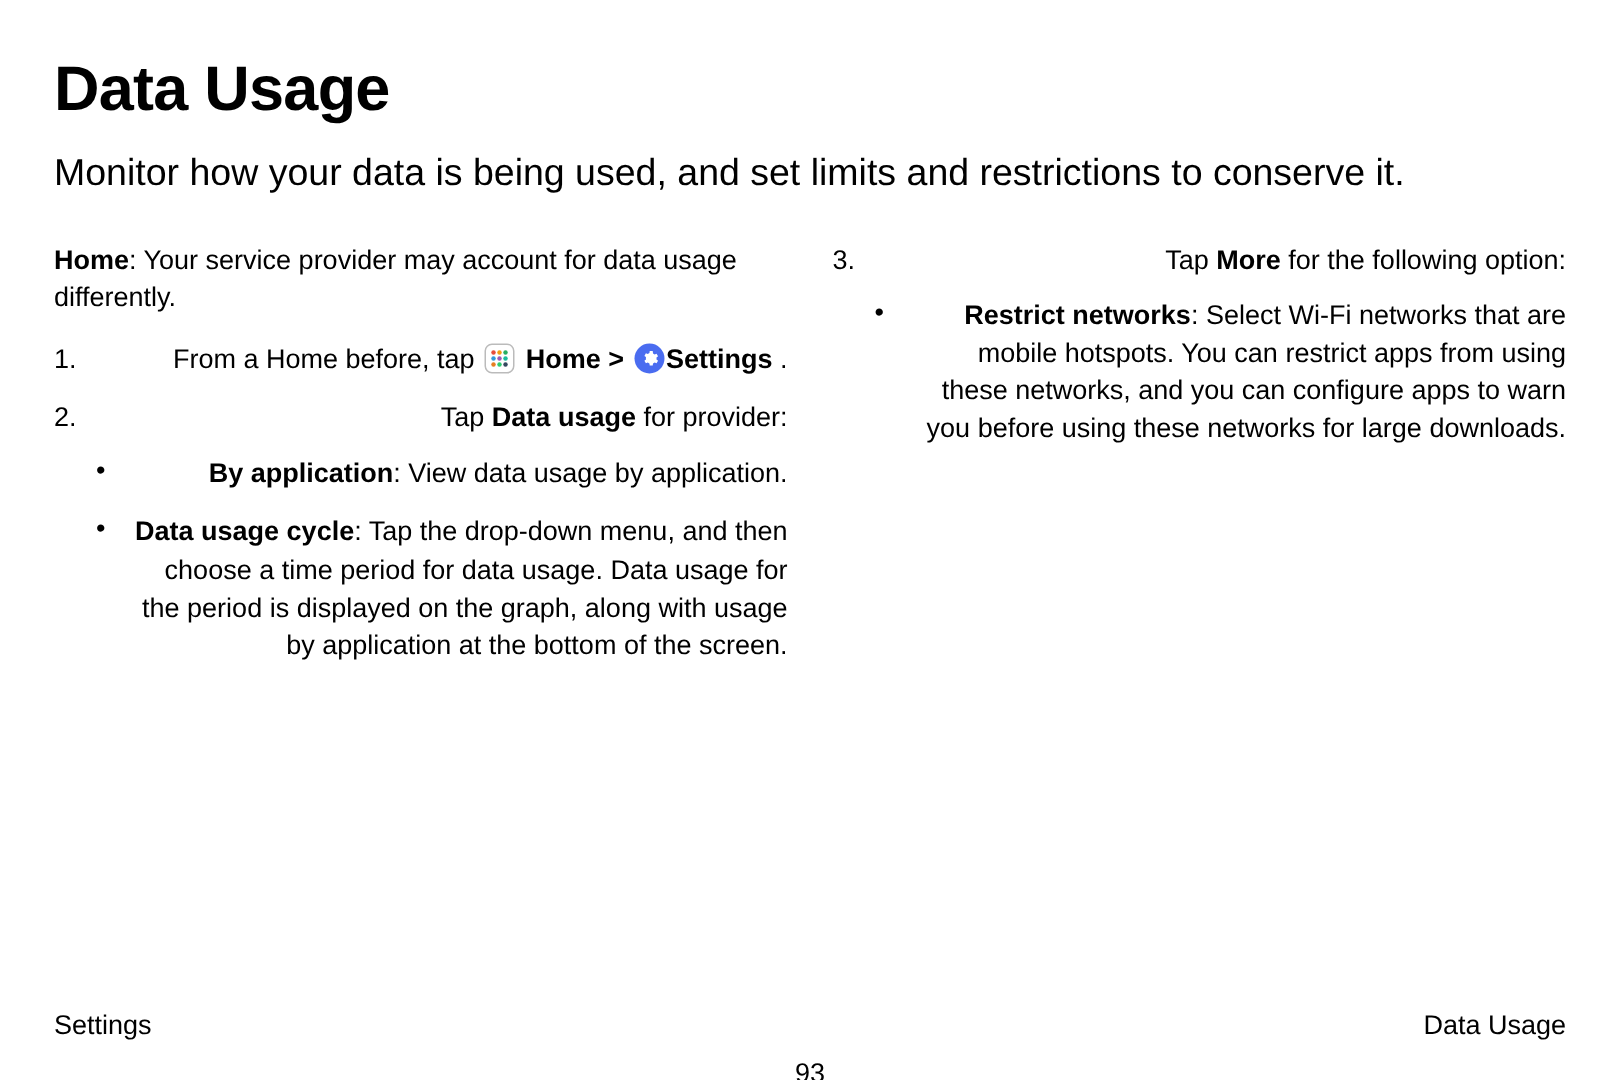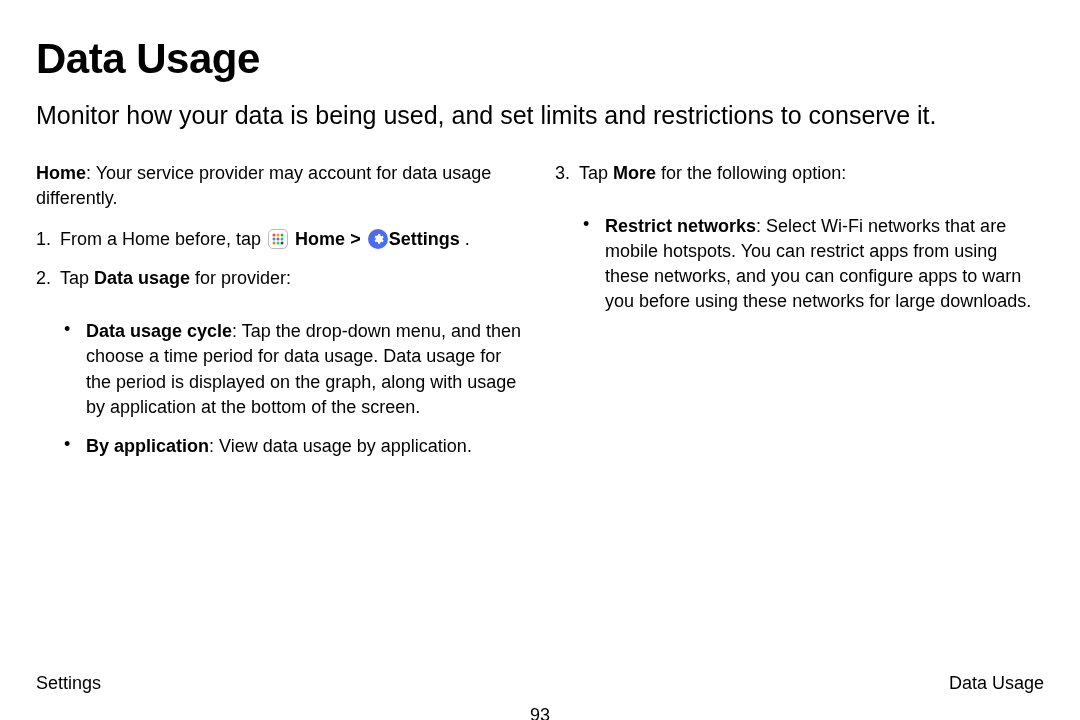--- a/index.html
+++ b/index.html
@@ -45,25 +45,26 @@
   ol.steps > li {
     display: flex;
     margin-bottom: 14px;
   }
   ol.steps > li > .num {
     flex: 0 0 24px;
     text-align: left;
   }
   ol.steps > li > .body {
     flex: 1;
+    text-align: right;
   }
   ul.bullets {
     list-style: none;
     padding-left: 0;
-    margin-top: 28px;
+    margin-top: 12px;
   }
   ul.bullets > li {
     display: flex;
     margin-bottom: 14px;
   }
   ul.bullets > li::before {
     content: "•";
     font-size: 18px;
     line-height: 1.2;
     flex: 0 0 22px;
@@ -146,26 +147,26 @@
             </span><span class="b">Settings</span><span> .</span>
         </span>
       </li>
       <li>
         <span class="num">2.</span>
         <span class="body">
           <span>Tap </span><span class="b">Data usage</span><span> for provider:</span>
           <ul class="bullets">
             <li>
               <span class="body">
-                <span class="b">Data usage cycle</span><span>: Tap the drop-down menu, and then choose a time period for data usage. Data usage for the period is displayed on the graph, along with usage by application at the bottom of the screen.</span>
+                <span class="b">By application</span><span>: View data usage by application.</span>
               </span>
             </li>
             <li>
               <span class="body">
-                <span class="b">By application</span><span>: View data usage by application.</span>
+                <span class="b">Data usage cycle</span><span>: Tap the drop-down menu, and then choose a time period for data usage. Data usage for the period is displayed on the graph, along with usage by application at the bottom of the screen.</span>
               </span>
             </li>
           </ul>
         </span>
       </li>
     </ol>
   </div>
 
   <div class="col">
     <ol class="steps">

